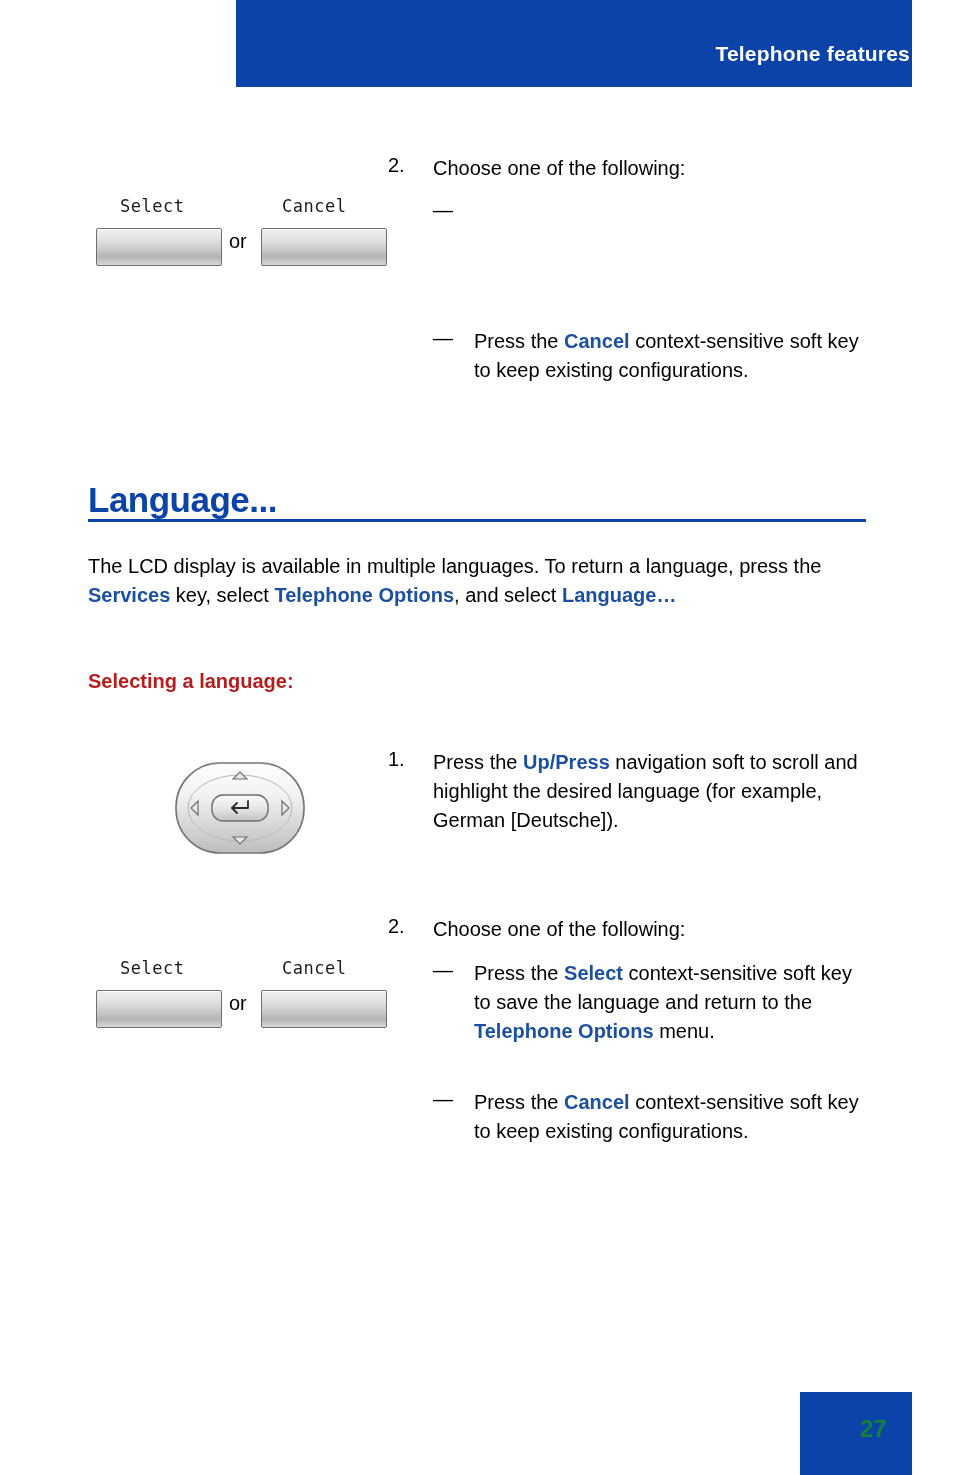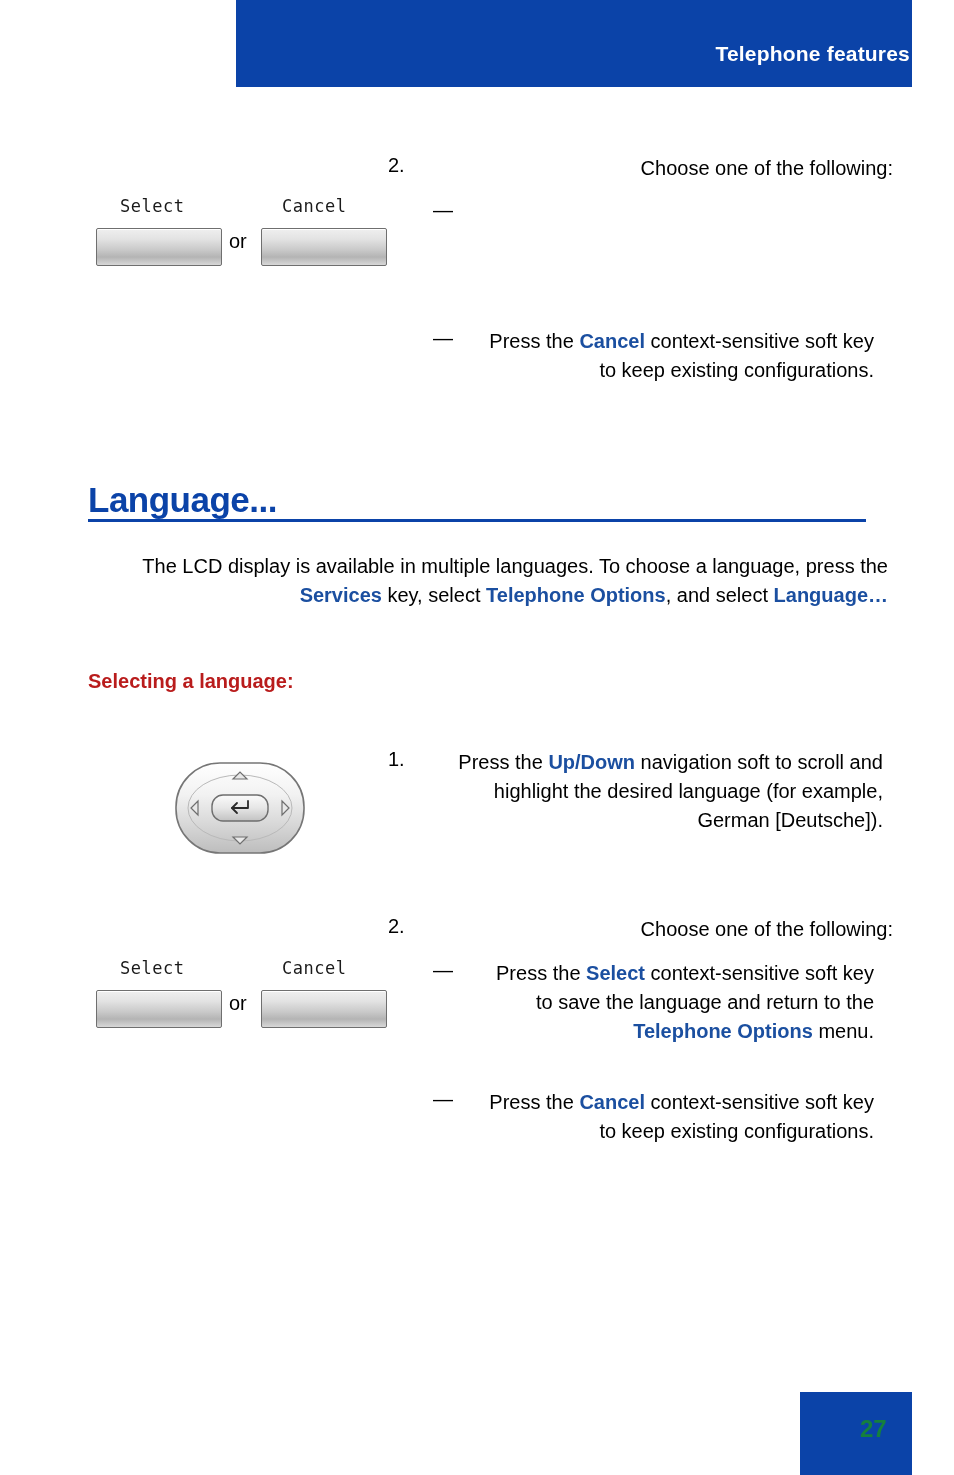--- a/index.html
+++ b/index.html
@@ -12,21 +12,20 @@
     background: #ffffff;
     font-family: "Liberation Sans", sans-serif;
     color: #000000;
     position: relative;
     overflow: hidden;
   }
   .page {
     position: relative;
     width: 954px;
     height: 1360px;
-    text-align: right;
   }
 
   
   .header-bar {
     position: absolute;
     left: 236px;
     top: 0;
     width: 676px;
     height: 87px;
     background: #0b43a8;
@@ -173,21 +172,21 @@
     <div class="sk-button" style="left:0px; top:32px;"></div>
     <div class="sk-or" style="left:133px; top:34px;">or</div>
     <div class="sk-label" style="left:186px; top:0;">Cancel</div>
     <div class="sk-button" style="left:165px; top:32px;"></div>
   </div>
 
   <div class="section-heading">Language...</div>
   <div class="section-rule"></div>
 
   <div class="para" style="left:88px; top:552px; width:800px;">
-    <span>The LCD display is available in multiple languages. To choose a</span>
+    <span>The LCD display is available in multiple languages. To return a</span>
     <span>language, press the </span><span class="b">Services</span><span> key, select </span><span class="b">Telephone Options</span><span>, and select</span>
     <span class="b">Language…</span>
   </div>
 
   <div class="subhead" style="left:88px; top:670px;">Selecting a language:</div>
 
   <div class="navpad">
     <svg width="132" height="102" viewBox="0 0 132 102" xmlns="http://www.w3.org/2000/svg">
       <defs>
         <linearGradient id="ringGrad" x1="0" y1="0" x2="0" y2="1">
@@ -219,21 +218,21 @@
       <path d="M59 80 L73 80 L66 87 Z" fill="#e8e8e8" stroke="#6e6e6e" stroke-width="1.2"></path>
 
       <path d="M24 44 L24 58 L17 51 Z" fill="#e8e8e8" stroke="#6e6e6e" stroke-width="1.2"></path>
 
       <path d="M108 44 L108 58 L115 51 Z" fill="#e8e8e8" stroke="#6e6e6e" stroke-width="1.2"></path>
     </svg>
   </div>
 
   <div class="step-num" style="left:388px; top:748px;">1.</div>
   <div class="step-text" style="left:433px; top:748px; width:450px;">
-    <span>Press the </span><span class="b">Up/Down</span><span> navigation soft to</span>
+    <span>Press the </span><span class="b">Up/Press</span><span> navigation soft to</span>
     <span>scroll and highlight the desired language</span>
     <span>(for example, German [Deutsche]).</span>
   </div>
 
   <div class="step-num" style="left:388px; top:915px;">2.</div>
   <div class="step-text" style="left:433px; top:915px; width:460px;"> Choose one of the following:</div>
 
   <div class="dash" style="left:433px; top:959px;">—</div>
   <div class="step-text" style="left:474px; top:959px; width:400px;">
     <span>Press the </span><span class="b">Select</span><span> context-sensitive</span>

